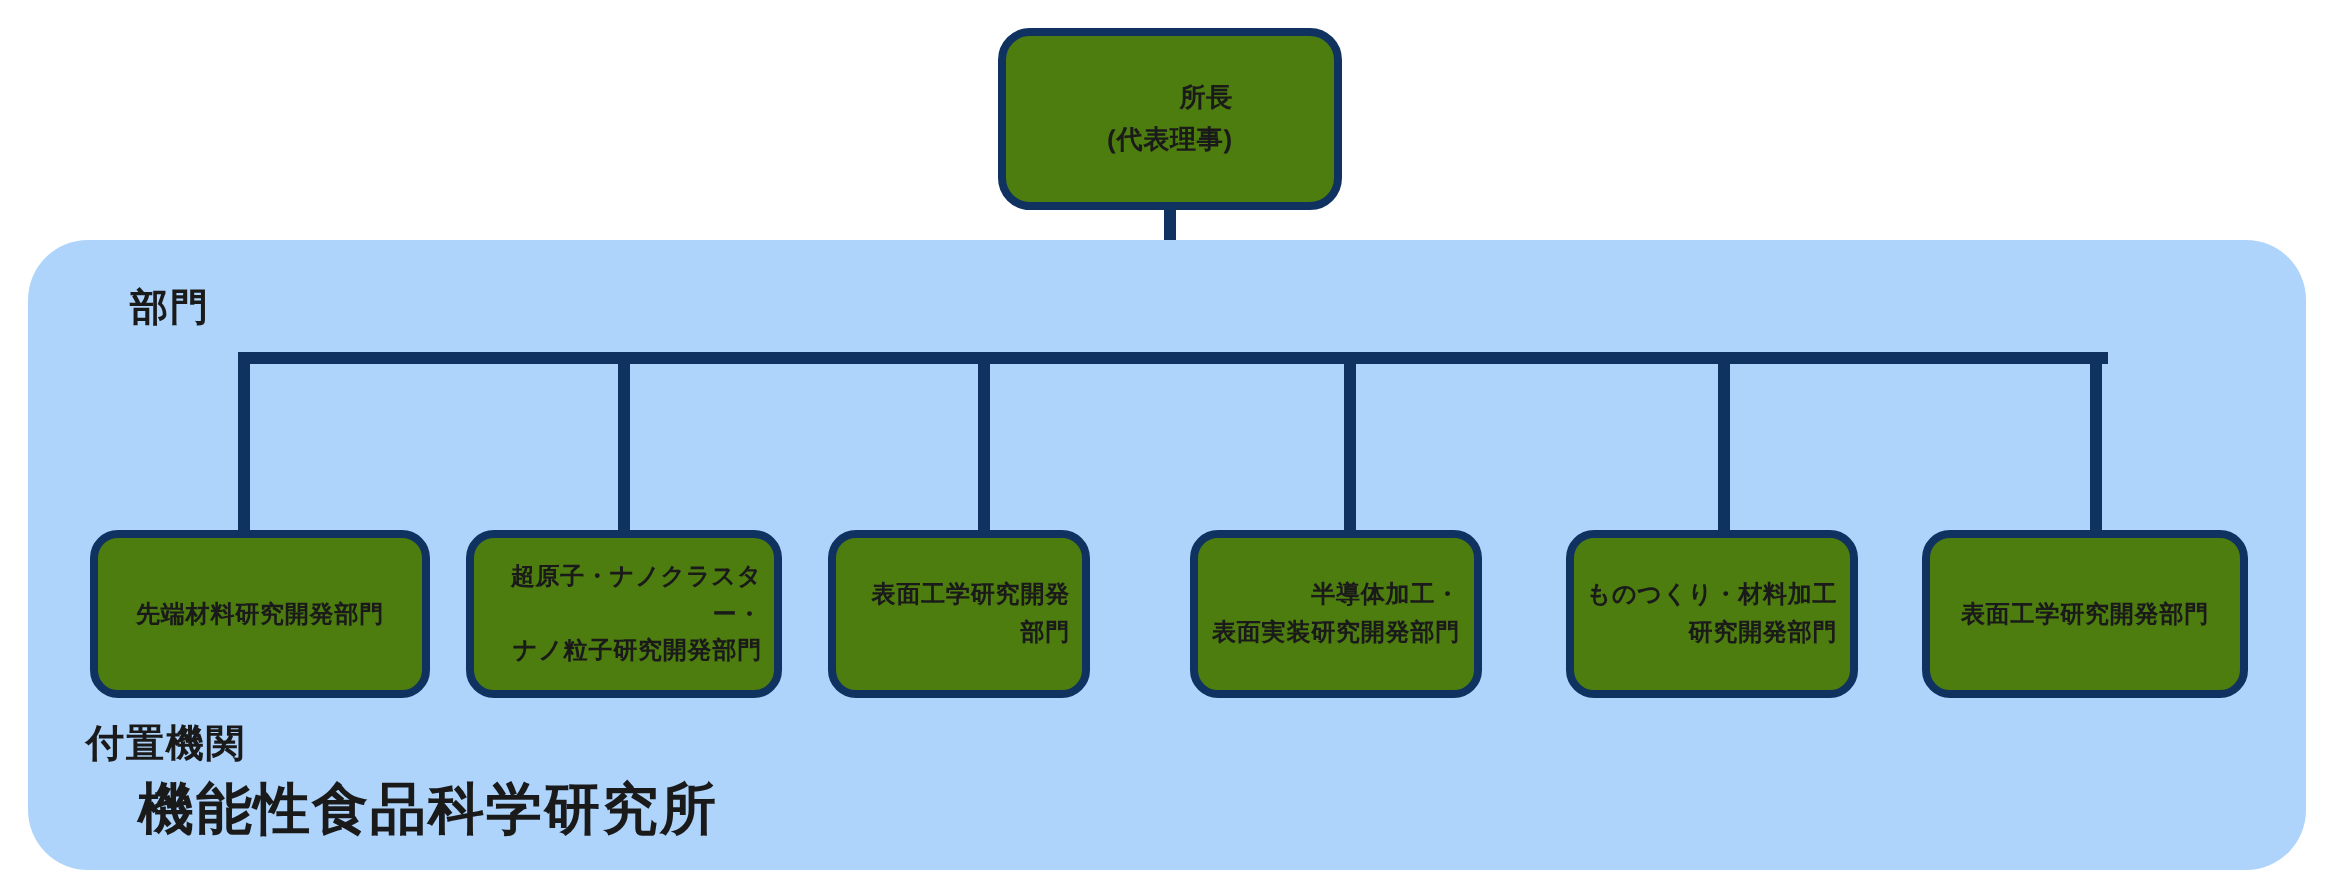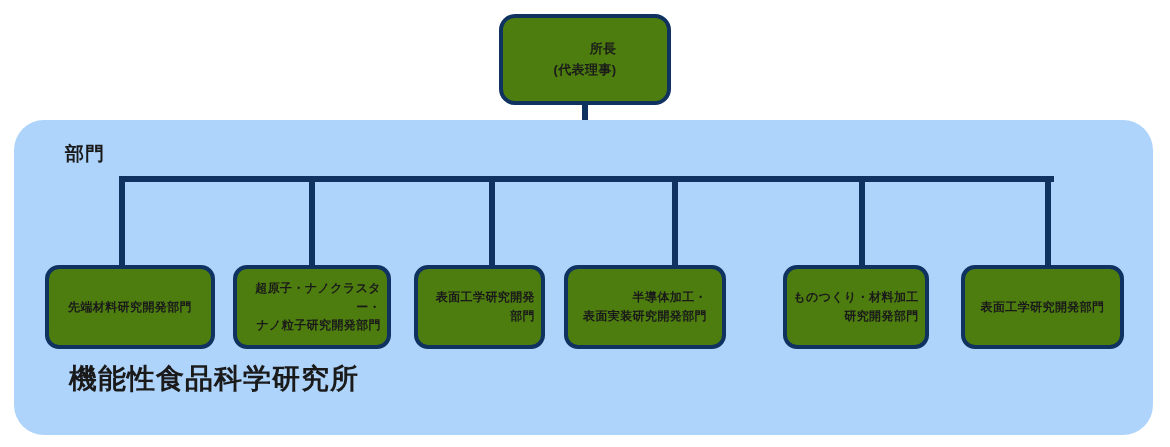--- a/index.html
+++ b/index.html
@@ -148,29 +148,30 @@
   <div class="box dept-box" style="left:233px; width:158px">
     <span class="box-text">超原子・ナノクラスター・
 ナノ粒子研究開発部門</span>
   </div>
   <div class="box dept-box" style="left:45px; width:170px">
     <span class="box-text">先端材料研究開発部門</span>
   </div>
   <div class="box dept-box" style="left:414px; width:131px">
     <span class="box-text">表面工学研究開発部門</span>
   </div>
-  <div class="box dept-box" style="left:564px; width:162px">
+  <div class="box dept-box" style="left:595px; width:146px">
     <span class="box-text">半導体加工・
 表面実装研究開発部門</span>
   </div>
   <div class="box dept-box" style="left:783px; width:146px">
     <span class="box-text">ものつくり・材料加工
 研究開発部門</span>
   </div>
   <div class="box dept-box" style="left:961px; width:163px">
     <span class="box-text">表面工学研究開発部門</span>
   </div>
 
   <div class="affil">
+    <div class="affil-title">付置機関</div>
     <div class="affil-name">機能性食品科学研究所</div>
   </div>
 
 </div>
 
 </body></html>

